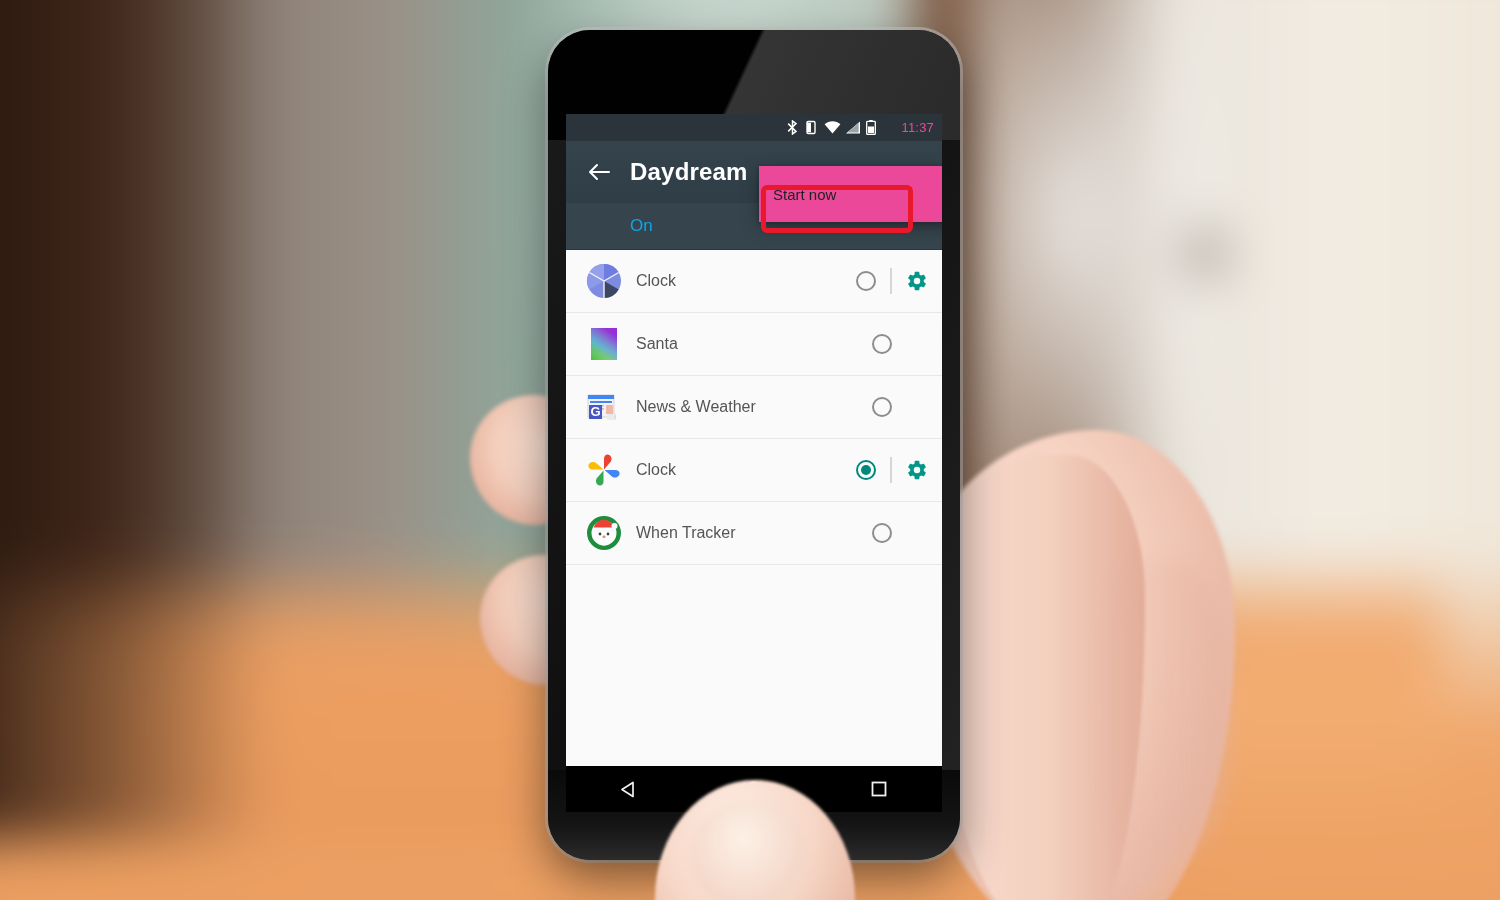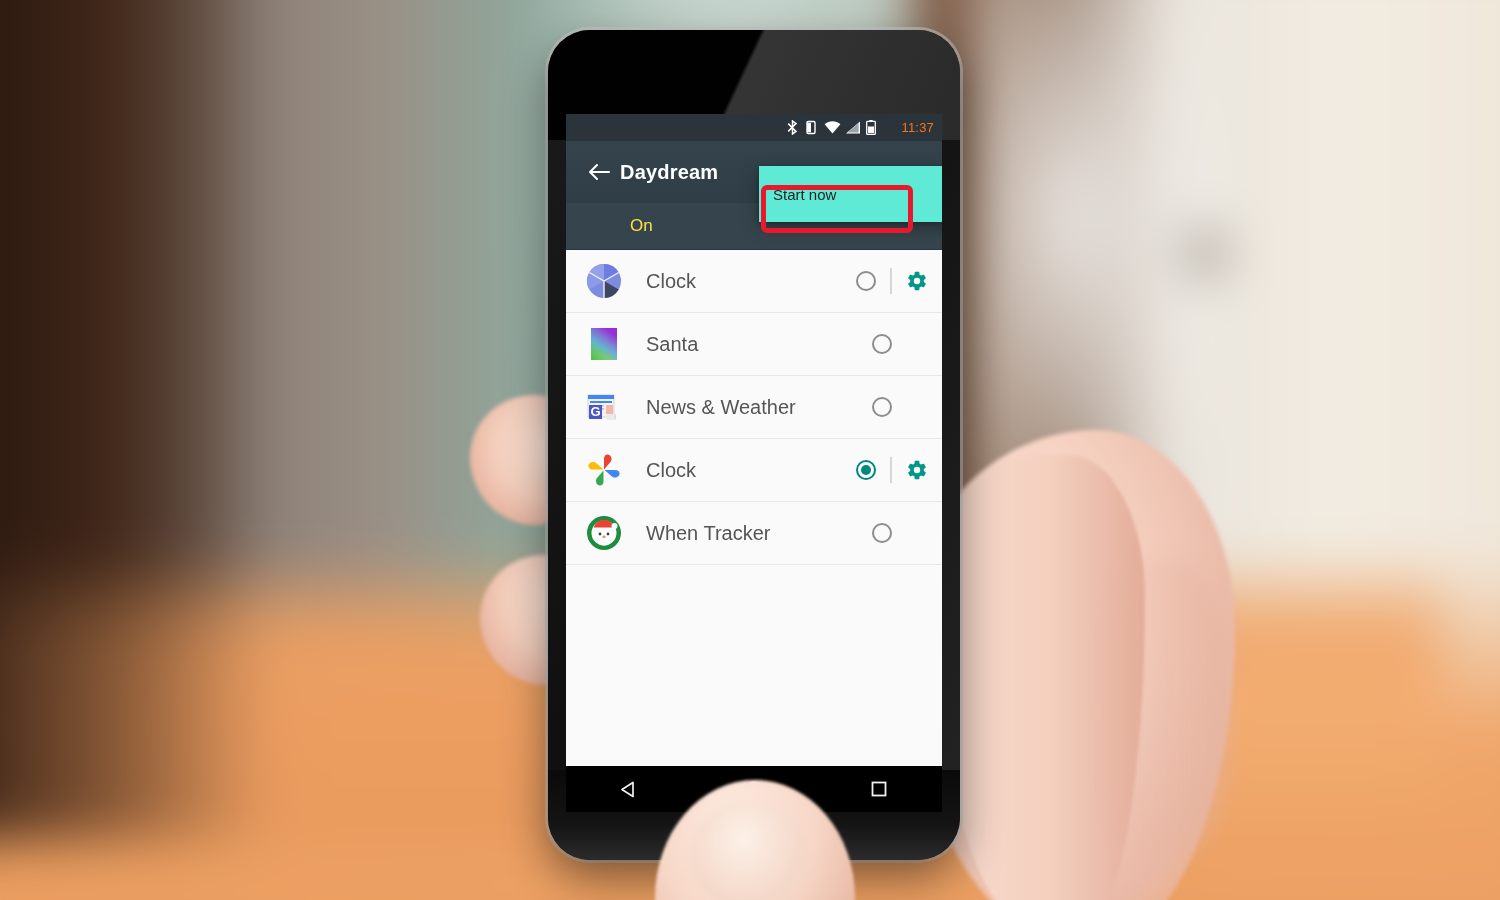--- a/index.html
+++ b/index.html
@@ -138,63 +138,63 @@
     position:absolute; left:18px; top:84px; width:376px; height:698px;
     background:#fafafa; overflow:hidden;
   }
 
   
   #statusbar {
     height:27px; background:#2b343a; display:flex; align-items:center;
     justify-content:flex-end; padding-right:8px; gap:5px;
   }
   .sb-icon { display:flex; align-items:center; }
-  #sb-time { color:#f97316; font-size:13px; letter-spacing:0.2px; margin-left:20px; }
+  #sb-time { color:#ec4899; font-size:13px; letter-spacing:0.2px; margin-left:20px; }
 
   
   #appbar {
     height:62px; background:#37474f;
     background:linear-gradient(to bottom,#35444c,#2f3e46);
     display:flex; align-items:center; padding-left:12px;
   }
   #back-arrow { width:42px; display:flex; justify-content:center; }
-  #appbar-title { color:#fff; font-size:20px; font-weight:bold; letter-spacing:0.2px; }
+  #appbar-title { color:#fff; font-size:24px; font-weight:bold; letter-spacing:0.2px; margin-left:10px; }
 
   #subheader {
     height:47px; background:#36454d; display:flex; align-items:center;
     padding-left:64px; border-bottom:1px solid rgba(0,0,0,0.18);
   }
-  #subheader-label { color:#fde047; font-size:17px; }
+  #subheader-label { color:#0ea5e9; font-size:17px; }
 
   
   #list { background:#fafafa; }
   .row {
     height:63px; display:flex; align-items:center;
     border-bottom:1px solid #e8e8e8; padding:0 0 0 16px;
     background:#fafafa;
   }
   .row-icon { width:44px; height:44px; display:flex; align-items:center; justify-content:center; flex:none; }
-  .row-label { flex:1; font-size:20px; color:#555; margin-left:20px; }
+  .row-label { flex:1; font-size:16px; color:#555; margin-left:10px; }
   .row-ctl { display:flex; align-items:center; gap:0; padding-right:14px; }
   .radio {
     width:20px; height:20px; border-radius:50%;
     border:2px solid #8d8d8d; display:flex; align-items:center; justify-content:center;
     flex:none;
   }
   .radio.sel { border-color:#00897b; }
   .radio.sel::after {
     content:''; width:10px; height:10px; border-radius:50%; background:#00897b;
   }
   .sep { width:2px; height:26px; background:#d6d6d6; margin:0 14px; }
   .gear { width:22px; height:22px; display:flex; align-items:center; justify-content:center; }
 
   
   #popup {
     position:absolute; left:193px; top:52px; width:208px;
-    background:#5eead4; padding:6px 0;
+    background:#ec4899; padding:6px 0;
     box-shadow:0 6px 16px rgba(0,0,0,0.34), 0 1px 4px rgba(0,0,0,0.22);
   }
   .menu-item {
     height:44px; display:flex; align-items:center; padding-left:14px;
     font-size:15px; color:#1f1f1f;
   }
   #highlight-box {
     position:absolute; left:761px; top:185px; width:152px; height:48px;
     border:5px solid #e8192c; border-radius:6px; z-index:60;
     box-sizing:border-box;

